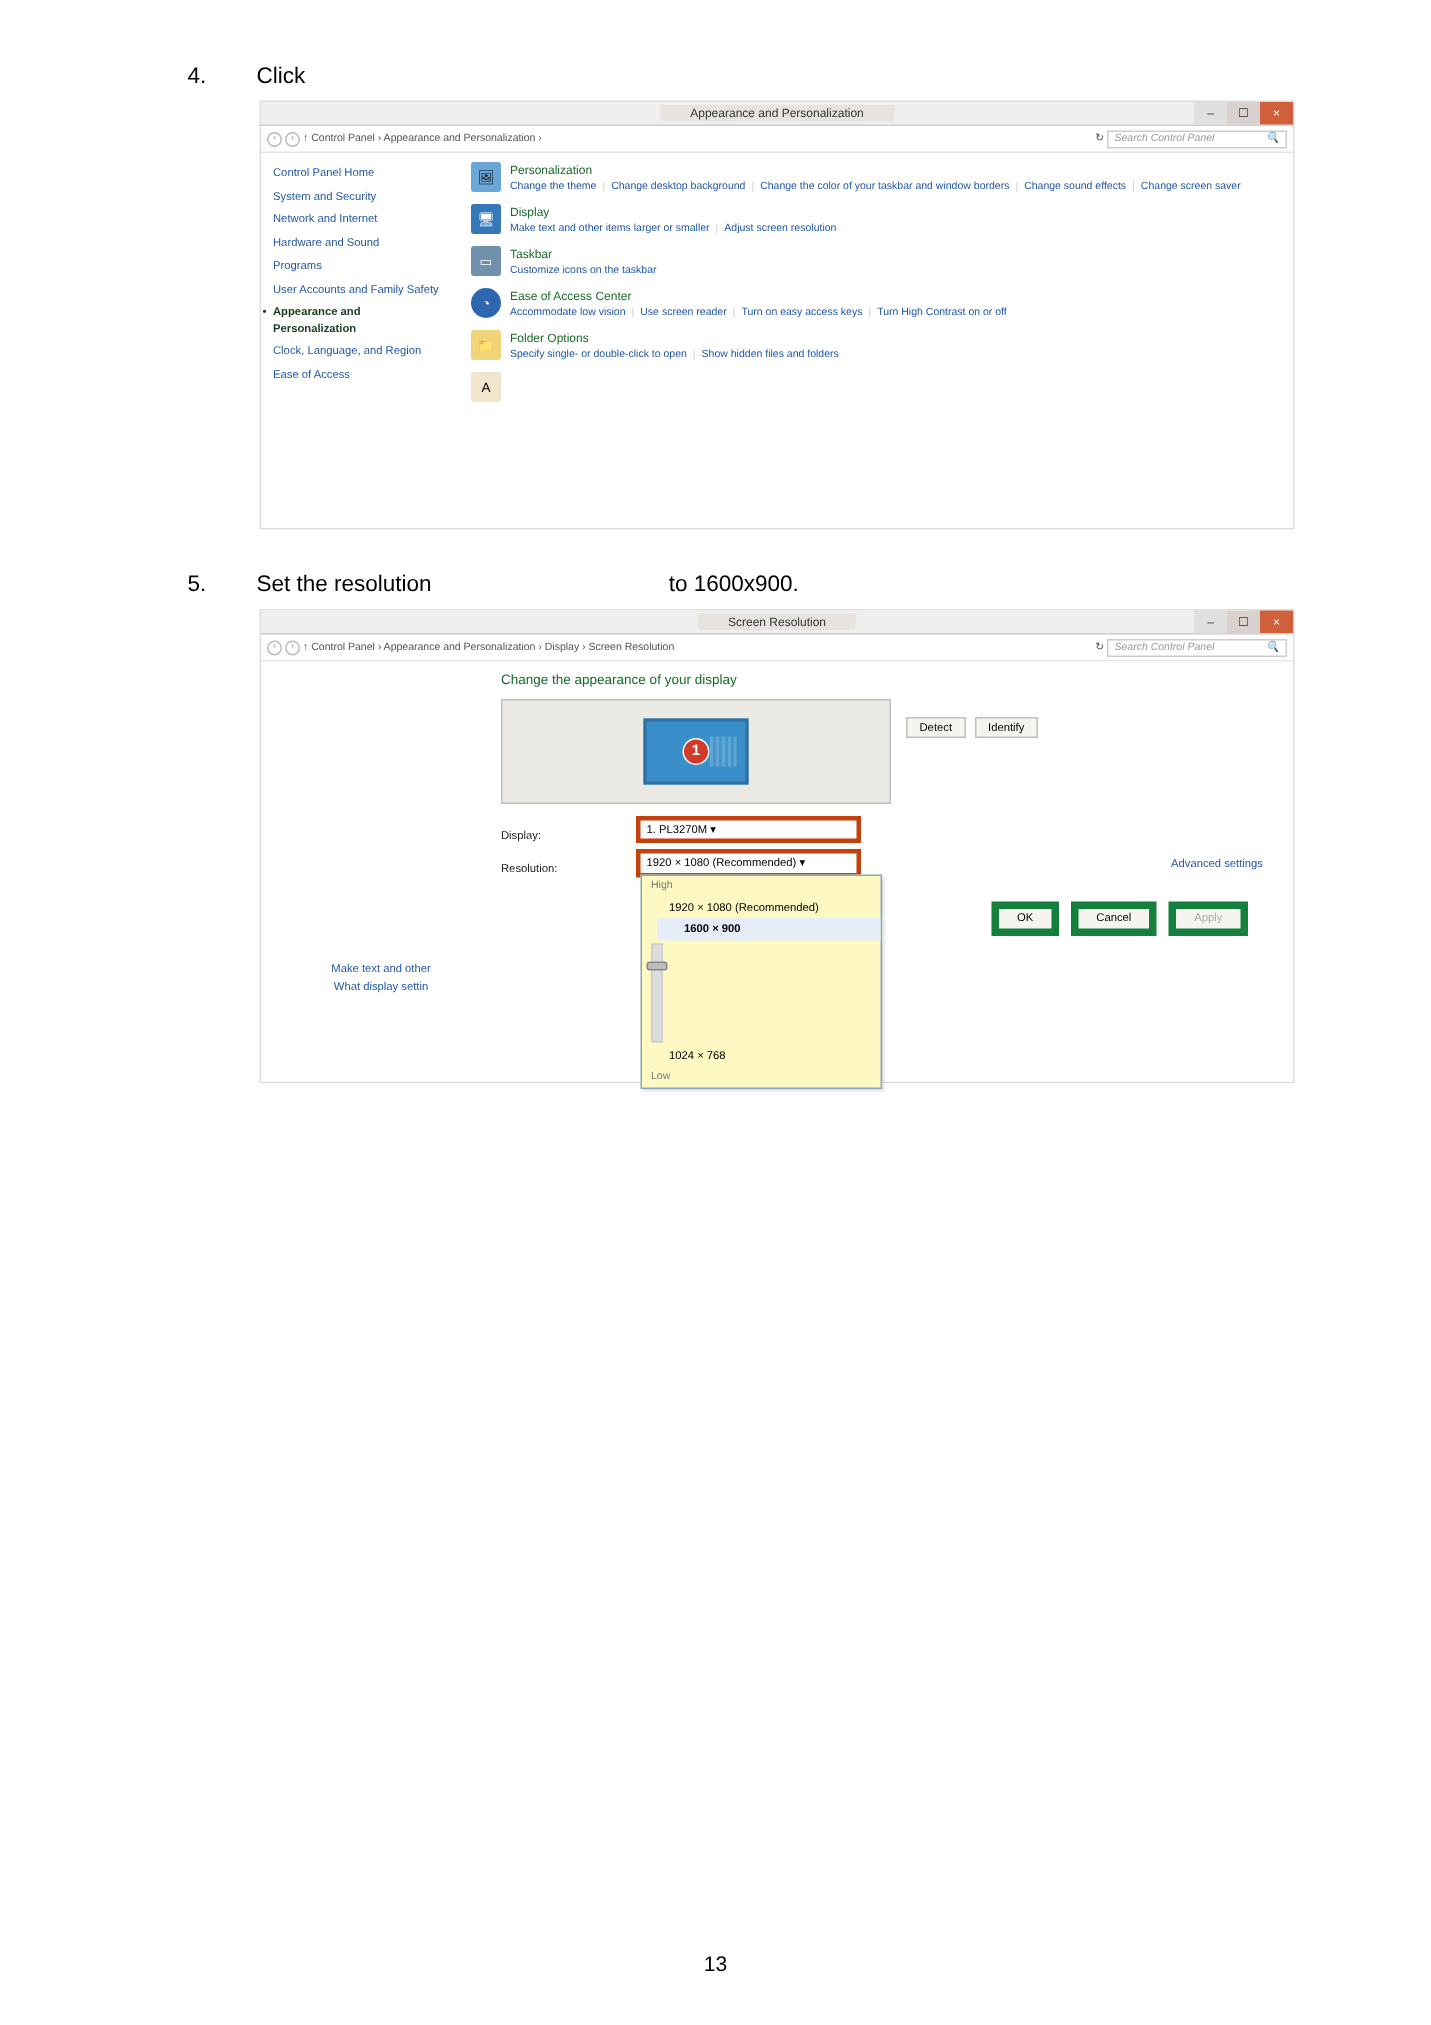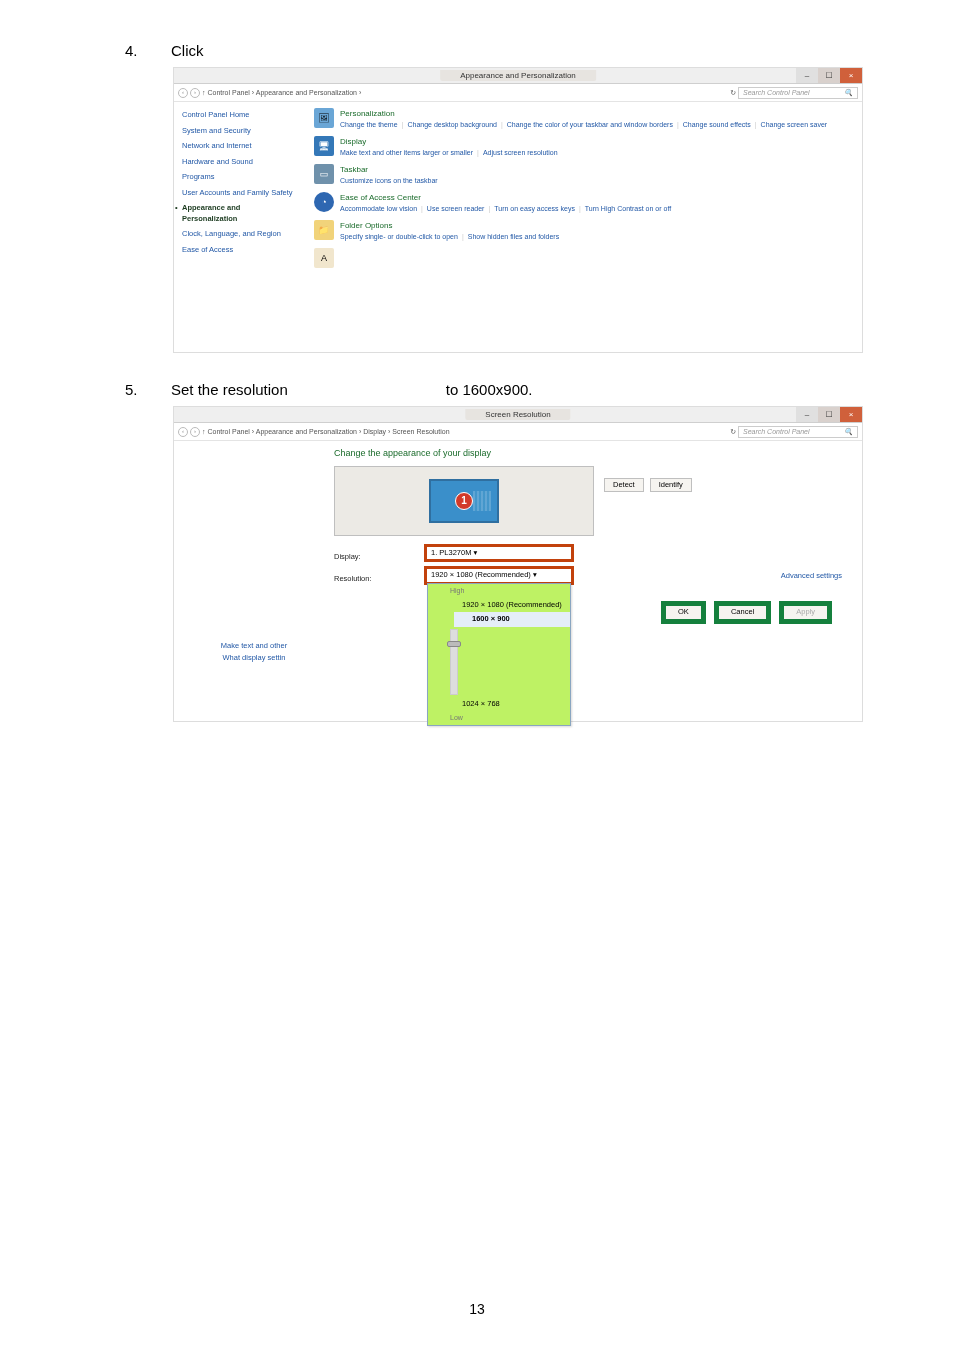--- a/index.html
+++ b/index.html
@@ -121,23 +121,22 @@
   .side-btns { position:absolute; left:270px; top:12px; display:flex; flex-direction:row; gap:6px;}
   .btn { border:1px solid #bfbfbf; background:#f6f4f0; padding:1px 8px; font-size:7.5px; }
   .form { margin-top:8px; display:flex; flex-direction:column; gap:4px; }
   .fr { display:flex; gap:10px; align-items:flex-end; }
   .fl { width:80px; color:#222; }
   .drop { border:3px solid #c2410c; background:#fff; padding:1px 4px; width:150px;
     display:flex; justify-content:space-between; align-items:center;}
   .drop.open { position:relative; }
   .drop-list {
     position:absolute; top:14px; left:0; border:1px solid #8aa6c1;
-    background:#bef264; width:144px; font-size:7.5px; z-index:2;
+    background:#fef9c3; width:161px; font-size:7.5px; z-index:2;
     box-shadow: 1px 1px 2px rgba(0,0,0,.15);
-    padding-left: 16px;
   }
   .drop-list .hdr { color:#777; padding:2px 6px; font-size:7px; }
   .drop-list .opt { padding:2px 6px 2px 18px; }
   .drop-list .opt.sel { background:#e5eef8; font-weight:700;margin-left:10px; }
   .drop-list .slider-box { padding:2px 6px 2px 18px; height:70px; position:relative; color:#555;}
   .vslider { position:absolute; left:6px; top:2px; width:8px; height:66px;
     background:#ddd; border:1px solid #ccc;}
   .thumb { position:absolute; left:3px; top:14px; width:14px; height:6px;
     background:#bbb; border:1px solid #888; border-radius:2px;}
   .other-links { color:#2258a6; font-size:7.5px; margin-top:56px; display:flex; flex-direction:column; gap:2px; margin-left:-140px; width:120px;text-align:center; }

